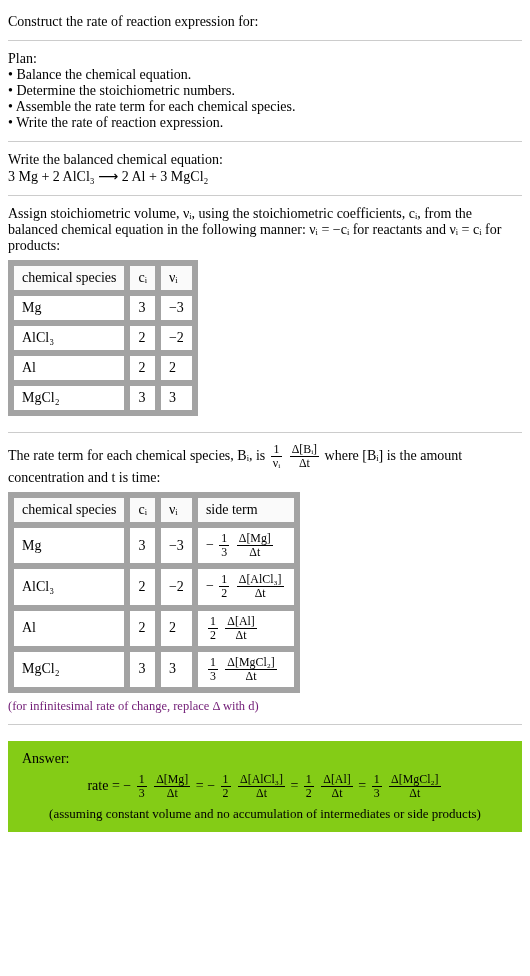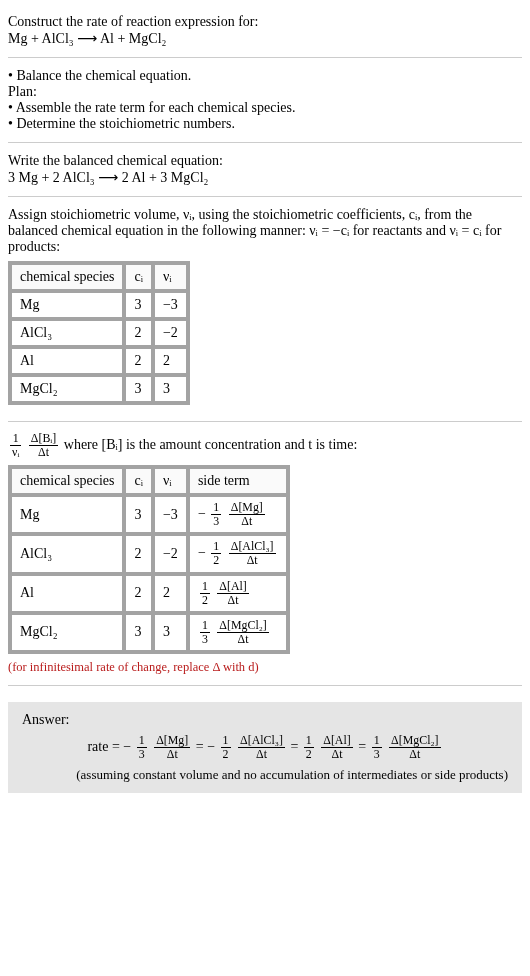--- a/index.html
+++ b/index.html
@@ -18,21 +18,21 @@
 hr {
   border: none;
   border-top: 1px solid #ccc;
   margin: 4px 0;
 }
 table.data {
   border-collapse: collapse;
   margin: 6px 0;
 }
 table.data td, table.data th {
-  border: 4px solid #a3a3a3;
+  border: 6px solid #a3a3a3;
   padding: 4px 8px;
   text-align: left;
   font-weight: normal;
 }
 table.data th {
   background: #fafafa;
 }
 .frac {
   display: inline-block;
   vertical-align: middle;
@@ -45,56 +45,56 @@
   border-bottom: 1px solid #000;
   padding: 0 2px;
   line-height: 1.1;
 }
 .frac .den {
   display: block;
   padding: 0 2px;
   line-height: 1.1;
 }
 .answer-box {
-  background: #e5e5e5;
+  background: #84cc16;
   padding: 10px 14px;
   margin-top: 6px;
 }
 .answer-title {
   margin-bottom: 6px;
 }
 .answer-eq {
   text-align: center;
   margin: 6px 0;
 }
 .answer-note {
-  text-align: right;
+  text-align: center;
   font-size: 13px;
 }
 .table-note {
   font-size: 12.5px;
-  color: #b91c1c;
+  color: #701a75;
 }
 .italic { }
 .nowrap { white-space: nowrap; }
 </style>
 </head>
 <body>
 
 <div class="section">
   <div>Construct the rate of reaction expression for:</div>
-  <div>Mg + AlCl₃ ⟶ Al + MgCl₂</div>
-</div>
-<hr>
-
-<div class="section">
+</div>
+<hr>
+
+<div class="section">
+  <div>Plan:</div>
   <div>• Balance the chemical equation.</div>
-  <div>Plan:</div>
+  <div>• Determine the stoichiometric numbers.</div>
   <div>• Assemble the rate term for each chemical species.</div>
-  <div>• Determine the stoichiometric numbers.</div>
+  <div>• Write the rate of reaction expression.</div>
 </div>
 <hr>
 
 <div class="section">
   <div>Write the balanced chemical equation:</div>
   <div>3 Mg + 2 AlCl₃ ⟶ 2 Al + 3 MgCl₂</div>
 </div>
 <hr>
 
 <div class="section">
@@ -128,20 +128,21 @@
       <td>3</td>
       <td>3</td>
     </tr>
   </tbody>
     </table>
 </div>
 <hr>
 
 <div class="section">
   <div>
+    <span>The rate term for each chemical species, Bᵢ, is </span>
     <span class="frac">
       <span class="num">1</span>
       <span class="den italic">νᵢ</span>
     </span>
     <span class="frac">
       <span class="num">Δ[Bᵢ]</span>
       <span class="den">Δt</span>
     </span>
     <span> where [Bᵢ] is the amount concentration and </span><span class="italic">t</span><span> is time:</span>
   </div>

